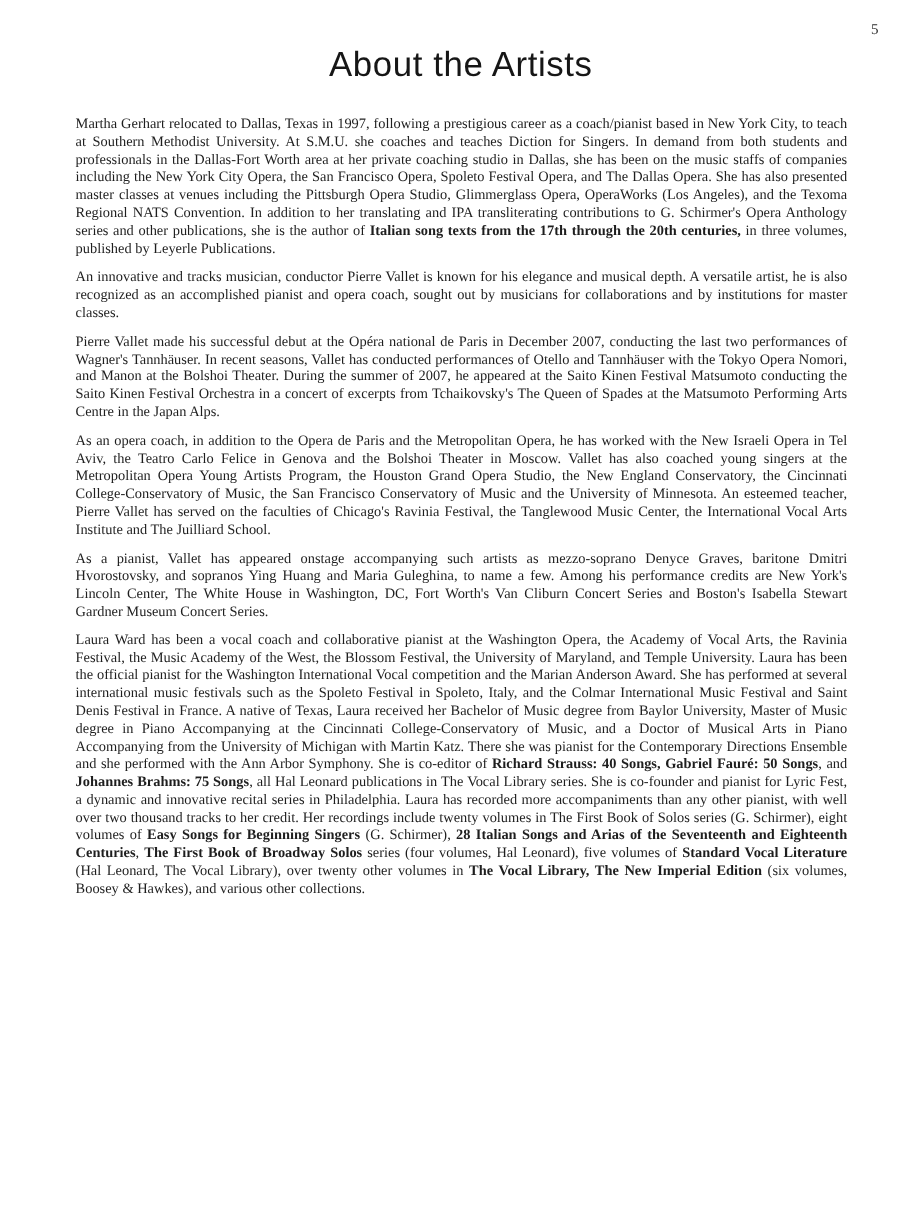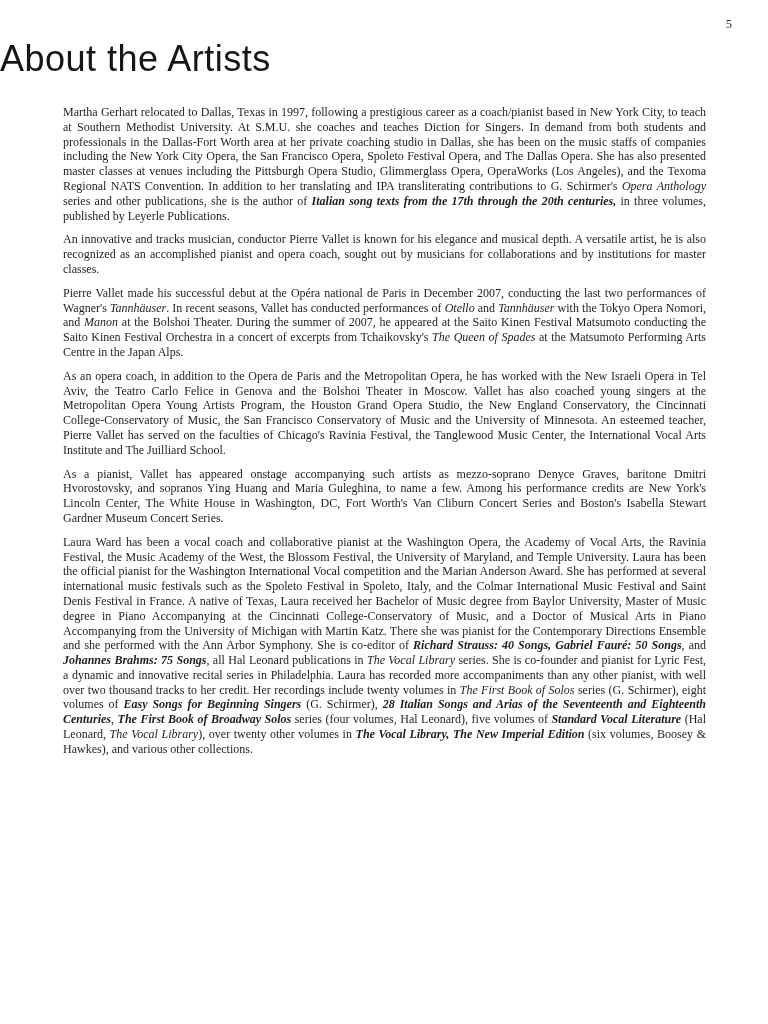--- a/index.html
+++ b/index.html
@@ -14,42 +14,42 @@
   }
   .page-number {
     position: absolute;
     top: 17px;
     right: 36px;
     font-size: 12.5px;
     color: #2a2a2a;
   }
   .page-title {
     margin: 38px 0 0 0;
-    text-align: left;
+    text-align: center;
     font-family: "Liberation Sans", sans-serif;
     font-weight: 400;
-    font-size: 36px;
+    font-size: 29px;
     letter-spacing: 0.5px;
     color: #161616;
   }
   .content {
     padding: 0 62px 0 63px;
     margin-top: 25px;
   }
   .content p {
     margin: 0 0 9px 0;
     font-size: 12px;
     line-height: 14.8px;
     text-align: justify;
     color: #1e1e1e;
   }
   .gap-large { margin-top: 41px; }
   .r-b  { font-weight: 400; }
-  .r-i  { font-style: italic; }
-  .r-bi { font-weight: 700; font-style: italic; }
+  .r-i  { }
+  .r-bi { font-weight: 700; }
 </style>
 </head>
 <body>
 
 <div class="page-number">5</div>
 
 <h1 class="page-title">About the Artists</h1>
 
 <div class="content">
   <p><span class="r-b">Martha Gerhart</span><span> relocated to Dallas, Texas in 1997, following a prestigious career as a coach/pianist based in New York City, to teach at Southern Methodist University. At S.M.U. she coaches and teaches Diction for Singers. In demand from both students and professionals in the Dallas-Fort Worth area at her private coaching studio in Dallas, she has been on the music staffs of companies including the New York City Opera, the San Francisco Opera, Spoleto Festival Opera, and The Dallas Opera. She has also presented master classes at venues including the Pittsburgh Opera Studio, Glimmerglass Opera, OperaWorks (Los Angeles), and the Texoma Regional NATS Convention. In addition to her translating and IPA transliterating contributions to G. Schirmer's </span><span class="r-i">Opera Anthology</span><span> series and other publications, she is the author of </span><span class="r-bi">Italian song texts from the 17th through the 20th centuries,</span><span> in three volumes, published by Leyerle Publications.</span></p>

